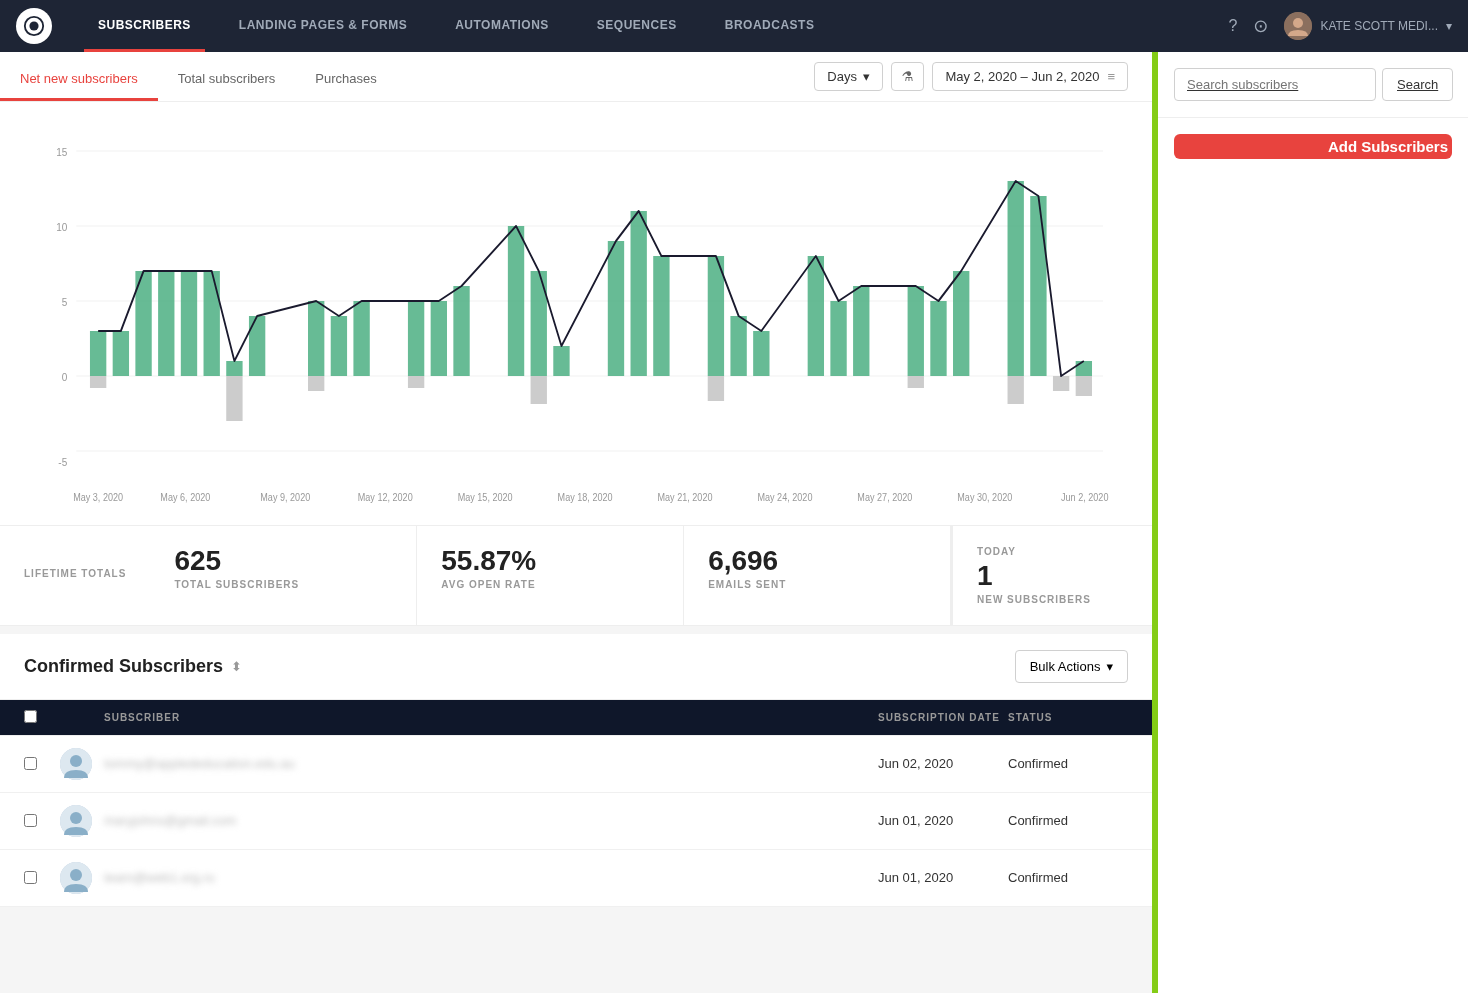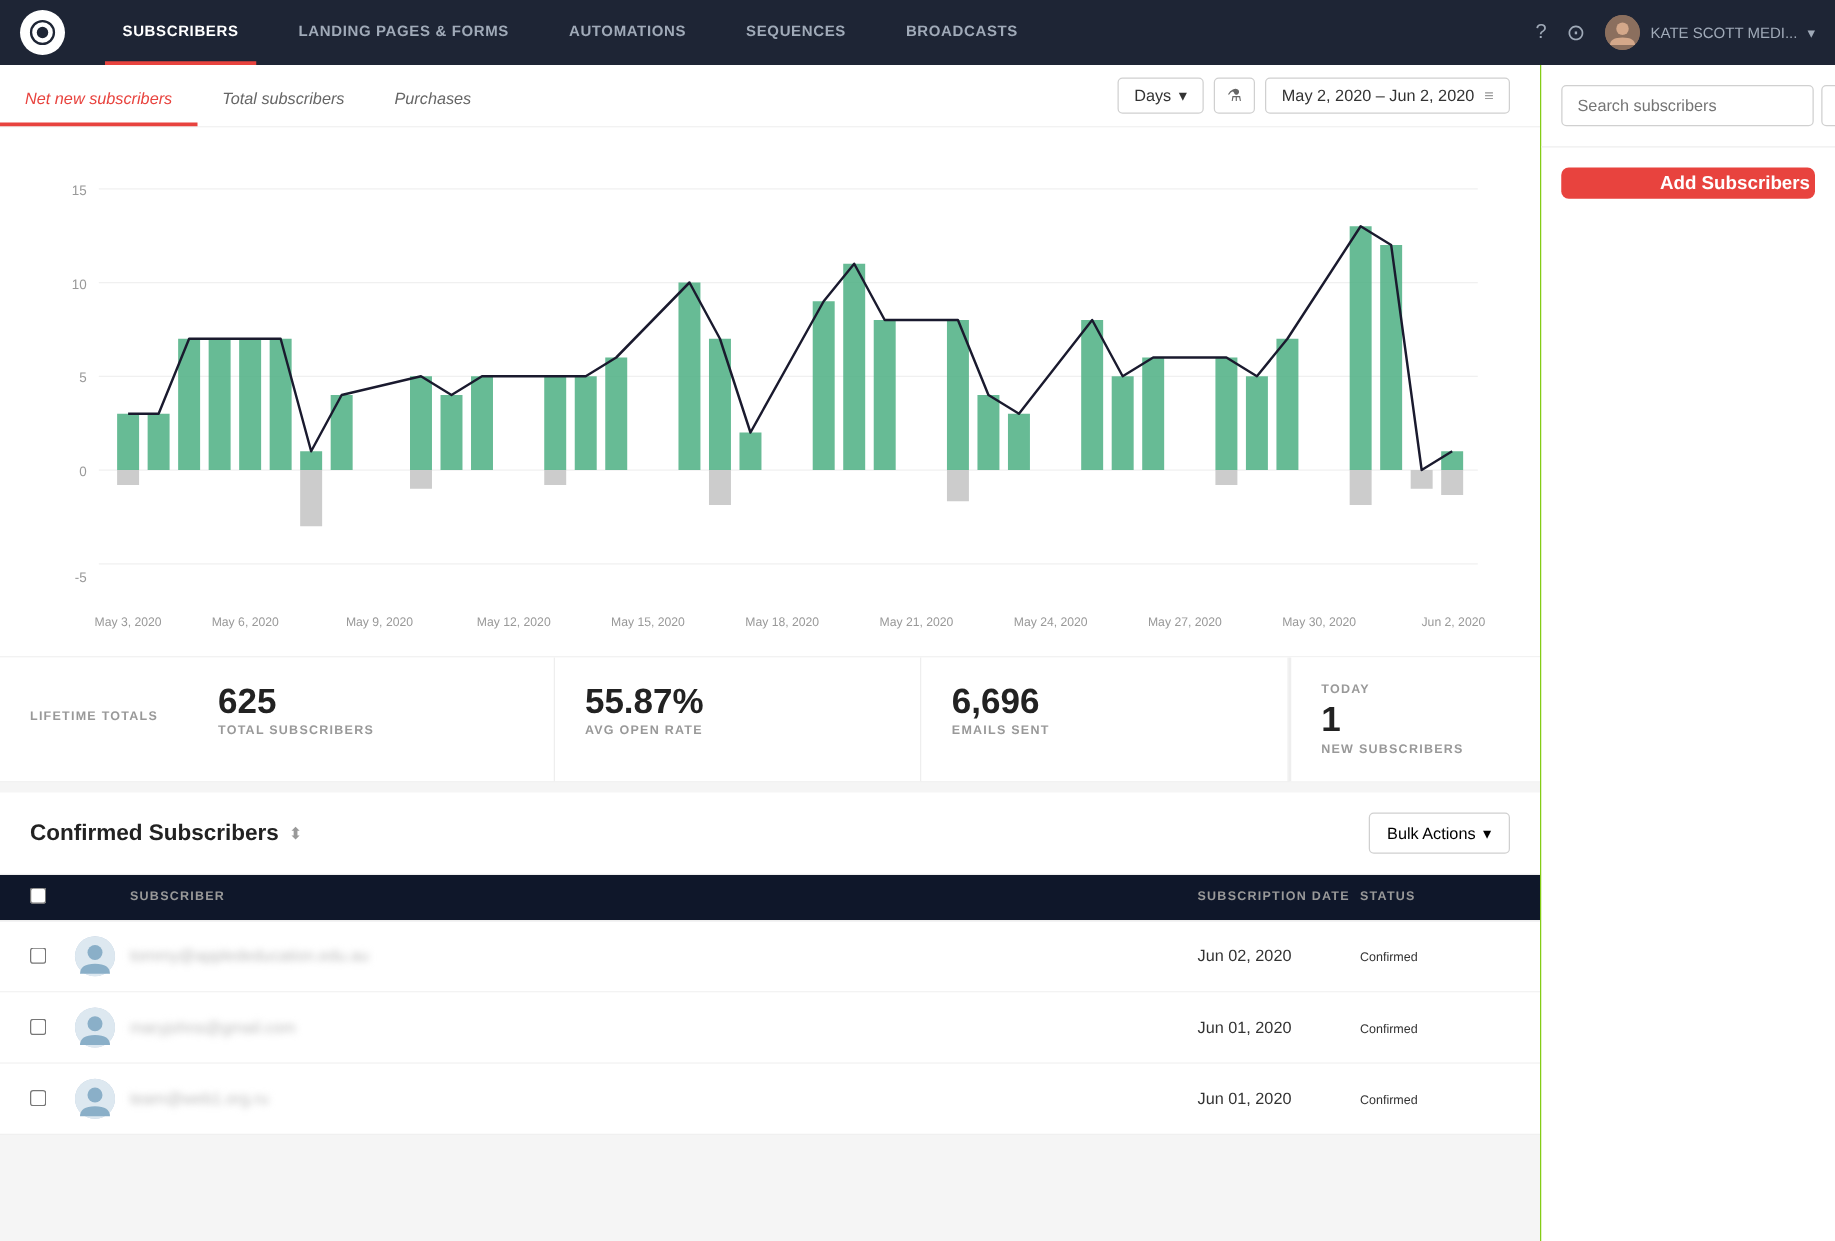--- a/index.html
+++ b/index.html
@@ -12,21 +12,21 @@
     .nav-item { color: #a0aab8; font-size: 12px; font-weight: 600; letter-spacing: 0.5px; text-transform: uppercase; padding: 0 14px; cursor: pointer; height: 52px; display: flex; align-items: center; border-bottom: 3px solid transparent; }
     .nav-item.active { color: #fff; border-bottom-color: #e8433e; }
     .nav-right { margin-left: auto; display: flex; align-items: center; gap: 16px; }
     .nav-icon { color: #a0aab8; font-size: 16px; cursor: pointer; }
     .nav-user { display: flex; align-items: center; gap: 8px; color: #a0aab8; font-size: 12px; cursor: pointer; }
     .nav-avatar { width: 28px; height: 28px; border-radius: 50%; background: #8b6f5e; display: flex; align-items: center; justify-content: center; color: #fff; font-size: 11px; overflow: hidden; }
 
     
     .main-content { display: flex; height: calc(993px - 52px); }
     .left-panel { flex: 1; overflow-y: auto; }
-    .right-panel { width: 236px; background: #fff; border-left: 1px solid #84cc16; padding: 0; flex-shrink: 0; }
+    .right-panel { width: 316px; background: #fff; border-left: 6px solid #84cc16; padding: 0; flex-shrink: 0; text-decoration: underline; }
     .tab { padding: 16px 20px 12px; font-size: 13px; color: #666; cursor: pointer; border-bottom: 3px solid transparent; position: relative; }
     .tab.active { color: #e8433e; border-bottom-color: #e8433e; font-weight: 500; }
 
     .btn-days { display: flex; align-items: center; gap: 6px; border: 1px solid #d0d0d0; border-radius: 4px; padding: 6px 12px; background: #fff; font-size: 13px; cursor: pointer; color: #333; }
     .btn-filter { border: 1px solid #d0d0d0; border-radius: 4px; padding: 6px 10px; background: #fff; cursor: pointer; color: #666; }
     .date-range { border: 1px solid #d0d0d0; border-radius: 4px; padding: 6px 12px; background: #fff; font-size: 13px; color: #333; display: flex; align-items: center; gap: 8px; }
 
     
     .chart-area { background: #fff; padding: 24px 40px 16px; border-bottom: 1px solid #eee; }
 
@@ -47,21 +47,21 @@
     .bulk-btn { margin-left: auto; display: flex; align-items: center; gap: 6px; border: 1px solid #d0d0d0; border-radius: 4px; padding: 8px 14px; background: #fff; font-size: 13px; cursor: pointer; }
     .table-col-header { display: flex; align-items: center; padding: 10px 24px; border-bottom: 1px solid #eee; background: #0f172a; font-size: 10px; font-weight: 700; letter-spacing: 1px; color: #999; text-transform: uppercase; gap: 0; }
     .col-checkbox { width: 36px; flex-shrink: 0; }
     .col-avatar { width: 44px; flex-shrink: 0; }
     .col-subscriber { flex: 1; }
     .col-date { width: 130px; text-align: left; }
     .col-status { width: 120px; }
     .table-row { display: flex; align-items: center; padding: 12px 24px; border-bottom: 1px solid #f0f0f0; background: #fff; }
     .subscriber-avatar { width: 32px; height: 32px; border-radius: 50%; background: #c0cfe0; display: flex; align-items: center; justify-content: center; color: #6b8aaa; font-size: 16px; }
     .subscriber-email { color: #bbb; font-size: 13px; }
-    .status-badge { font-size: 10px; color: #333; }
+    .status-badge { font-size: 13px; color: #333; }
     .checkbox-cell { width: 36px; display: flex; align-items: center; flex-shrink: 0; }
 
     
     .right-search { padding: 16px; border-bottom: 1px solid #eee; display: flex; gap: 6px; }
     .search-input { flex: 1; border: 1px solid #d0d0d0; border-radius: 4px; padding: 8px 12px; font-size: 13px; color: #999; }
     .search-btn { border: 1px solid #d0d0d0; border-radius: 4px; padding: 8px 14px; background: #fff; font-size: 13px; cursor: pointer; color: #333; }
     .add-subscribers-btn { margin: 16px; border: none; border-radius: 6px; background: #e8433e; color: #fff; font-size: 15px; font-weight: 600; padding: 4px; text-align: right; cursor: pointer; width: calc(100% - 32px); }
     .right-stat-row { padding: 12px 16px; border-bottom: 1px solid #eee; display: flex; justify-content: space-between; align-items: center; }
     .right-stat-label { font-size: 13px; color: #333; }
     .right-stat-value { font-size: 12px; font-weight: 700; color: #999; letter-spacing: 0.5px; text-transform: uppercase; }
@@ -98,21 +98,21 @@
       <span>KATE SCOTT MEDI...</span>
       <span>▾</span>
     </div>
   </div>
 </nav>
 
 <div class="main-content">
   <div class="left-panel">
 
     <div style="background:#fff; border-bottom:1px solid #eee; display:flex; align-items:flex-end; justify-content:space-between;">
-      <div style="display:flex; align-items:flex-end;font-style:italic;">
+      <div style="display:flex; align-items:flex-end;">
         <div class="tab active">Net new subscribers</div>
         <div class="tab">Total subscribers</div>
         <div class="tab">Purchases</div>
       </div>
       <div style="display:flex; align-items:center; gap:8px; padding:10px 24px;">
         <button class="btn-days">
           <span>Days</span>
           <span>▾</span>
         </button>
         <button class="btn-filter">

